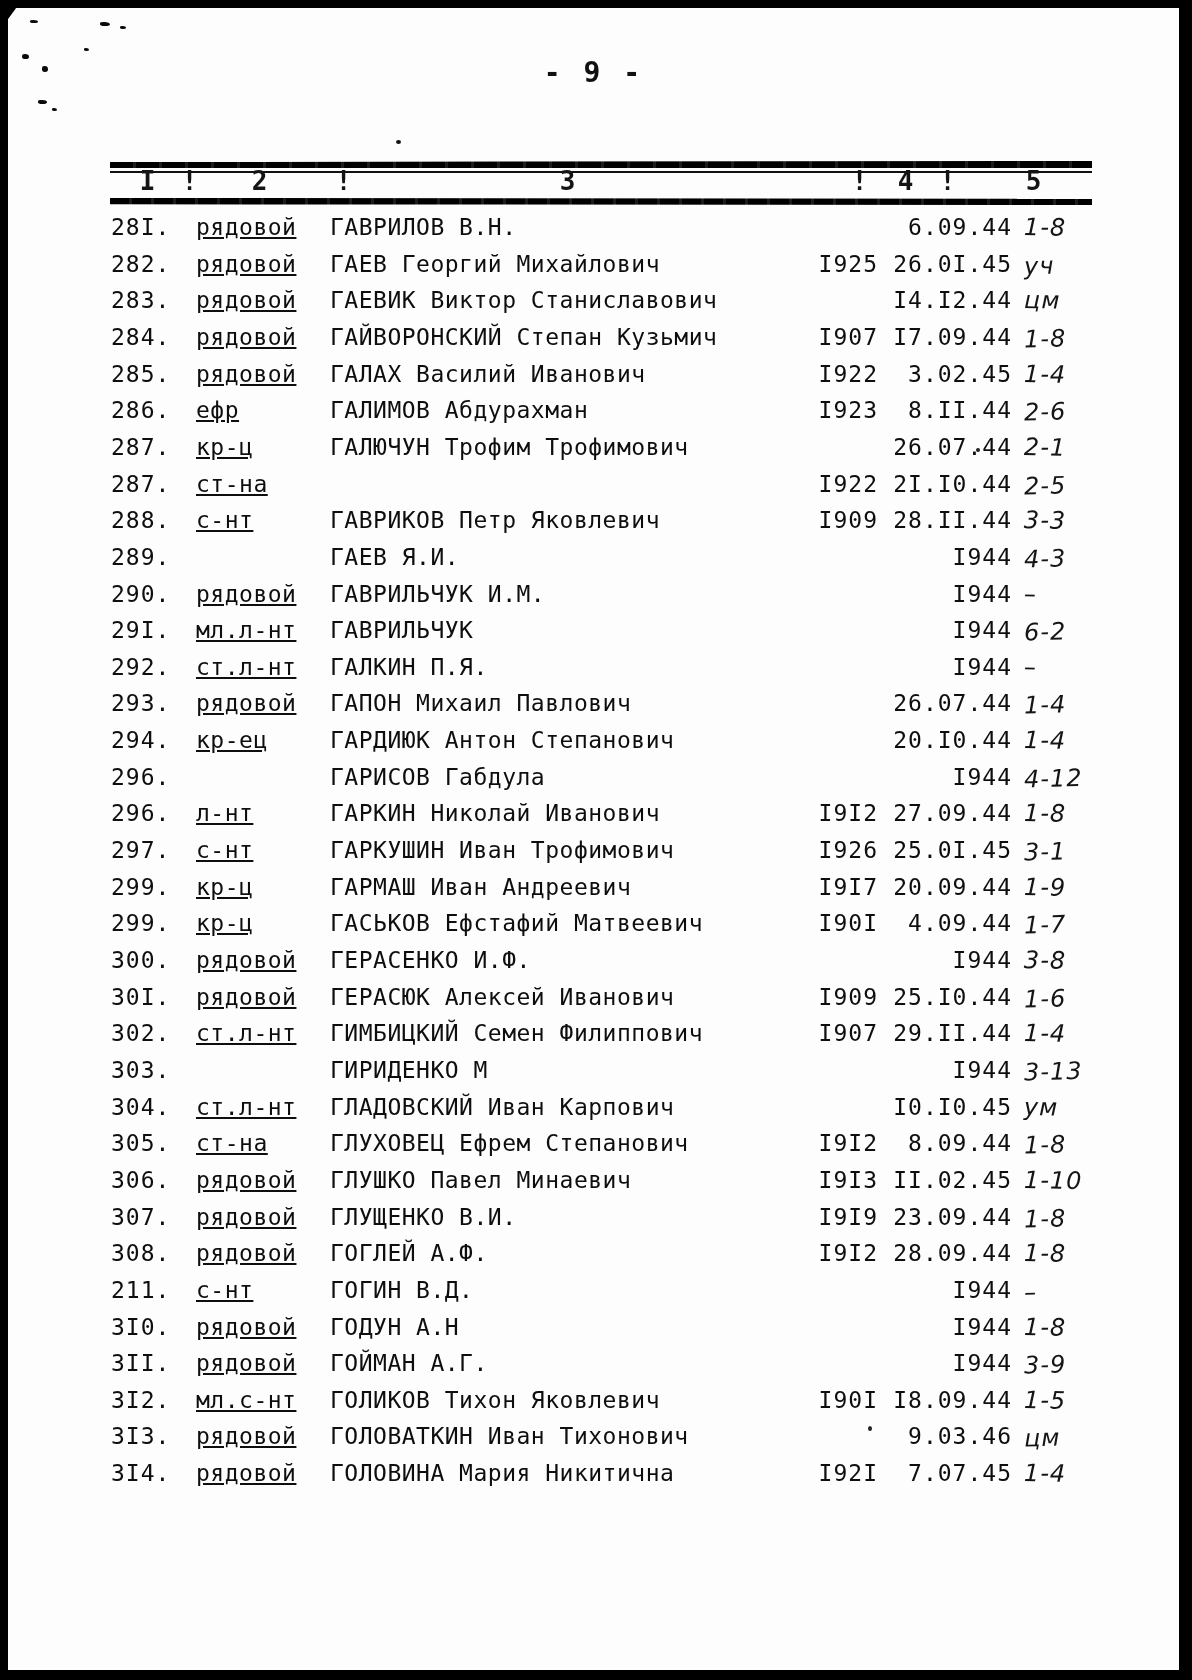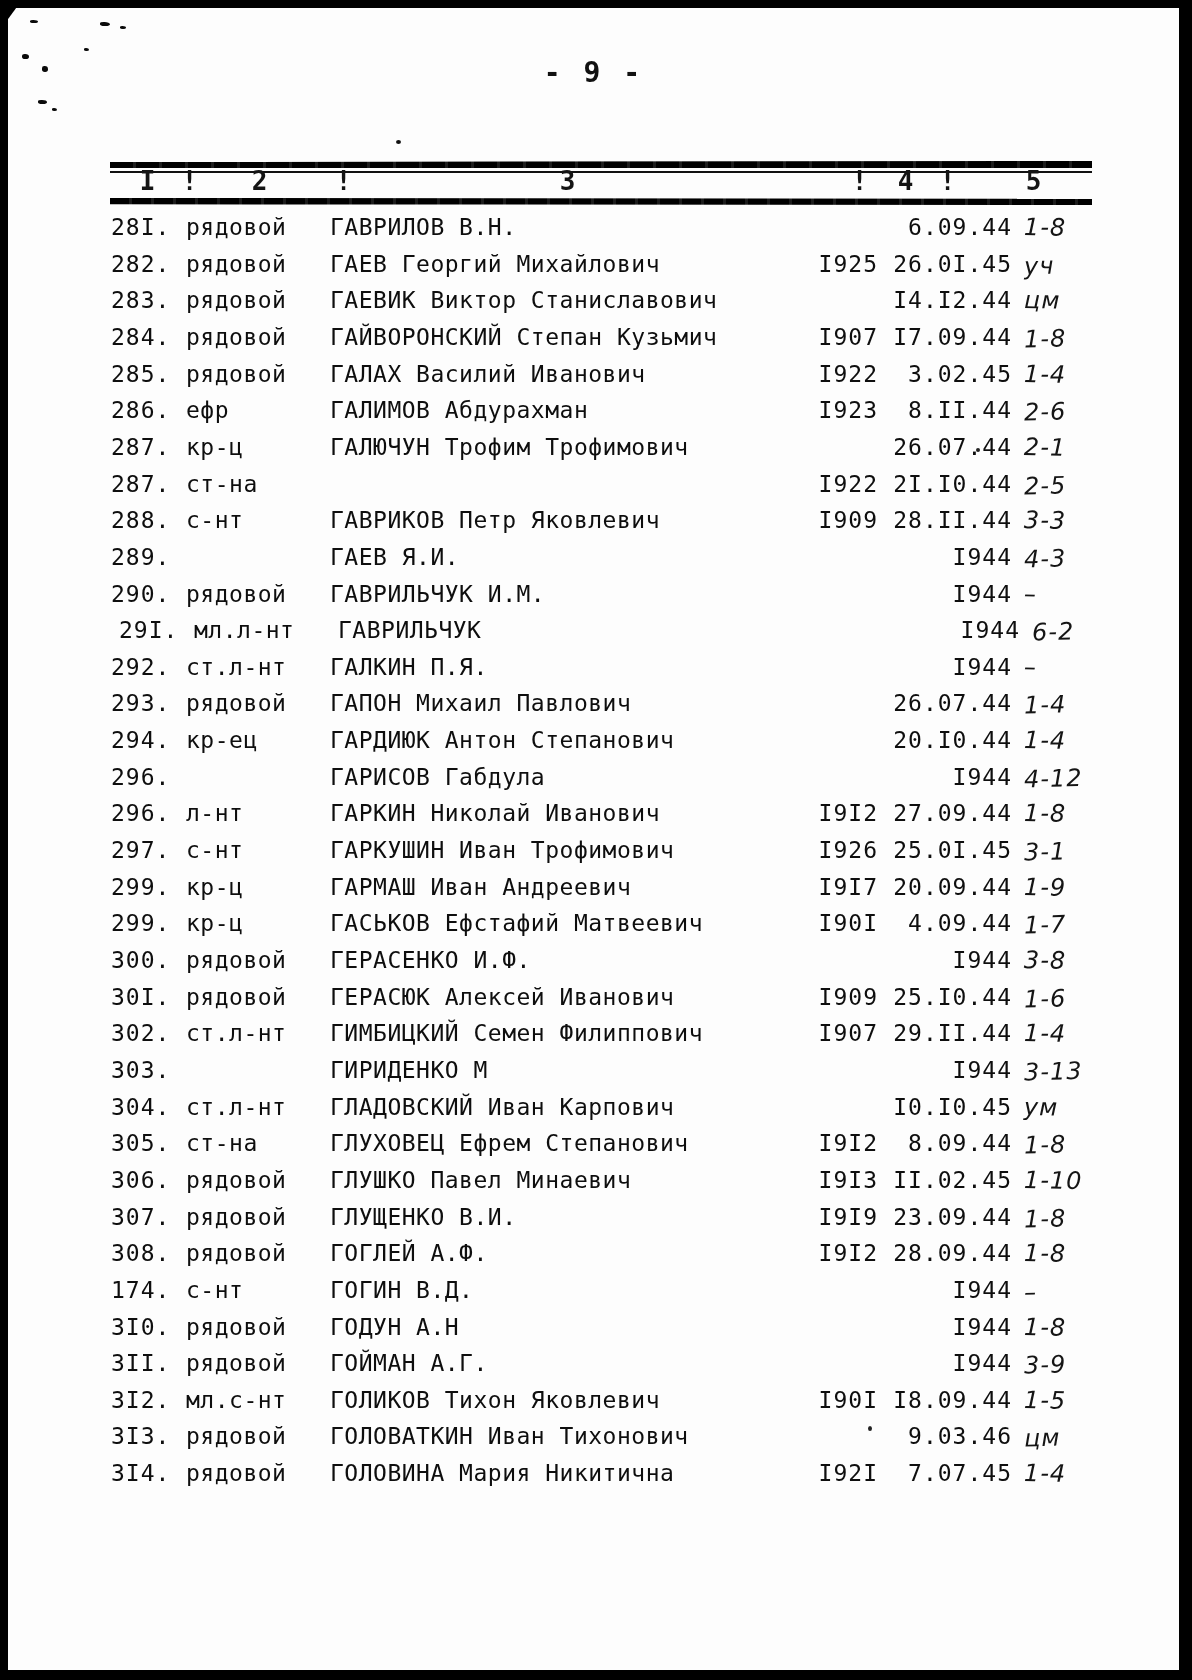--- a/index.html
+++ b/index.html
@@ -22,21 +22,21 @@
   .thead{position:absolute;top:158px;left:0;width:100%;height:34px;}
   .hcell{position:absolute;top:0;transform:translateX(-50%);font-size:26px;color:#141414;
          font-weight:bold;letter-spacing:1px;}
   .hx1{left:140px;}.hx2{left:182px;}.hx3{left:252px;}.hx4{left:336px;}
   .hx5{left:560px;}.hx6{left:852px;}.hx7{left:898px;}.hx8{left:940px;}.hx9{left:1026px;}
   
   .rows{position:absolute;top:0;left:0;width:100%;height:100%;}
   .row{position:absolute;left:0;width:100%;height:34px;font-size:23px;color:#0e0e0e;}
   .cell{position:absolute;top:0;white-space:nowrap;}
   .c-num {left:103px;width:74px;letter-spacing:1px;}
-  .c-rank{left:178px;width:142px;letter-spacing:0.5px;}
+  .c-rank{left:188px;width:142px;letter-spacing:0.5px;text-decoration:underline;}
   .c-name{left:322px;width:450px;letter-spacing:0.5px;}
   .c-year{left:768px;width:102px;text-align:right;letter-spacing:1px;}
   .c-date{left:876px;width:128px;text-align:right;letter-spacing:1px;}
   .c-note{left:1016px;width:110px;font-family:"DejaVu Sans",sans-serif;font-style:italic;
           font-size:24px;color:#151515;letter-spacing:1px;transform:rotate(-1.5deg);}
   .row:nth-child(odd) .c-note{transform:rotate(1deg);}
   
   .speck{position:absolute;background:#0a0a0a;border-radius:40% 60% 50% 50%;}
   .wedge{position:absolute;left:-8px;top:-8px;width:22px;height:30px;background:#000;
          clip-path:polygon(0 0,100% 0,0 100%);}
@@ -166,21 +166,21 @@
           <span class="cell c-note">4-3</span>
         </div>
         <div class="row" style="top: 572.5px;">
           <span class="cell c-num">290.</span>
           <span class="cell c-rank">рядовой</span>
           <span class="cell c-name">ГАВРИЛЬЧУК И.М.</span>
           <span class="cell c-year"></span>
           <span class="cell c-date">I944</span>
           <span class="cell c-note">–</span>
         </div>
-        <div class="row" style="top: 609.15px; margin-left: 8px;">
+        <div class="row" style="top: 609.15px;">
           <span class="cell c-num">29I.</span>
           <span class="cell c-rank">мл.л-нт</span>
           <span class="cell c-name">ГАВРИЛЬЧУК</span>
           <span class="cell c-year"></span>
           <span class="cell c-date">I944</span>
           <span class="cell c-note">6-2</span>
         </div>
         <div class="row" style="top: 645.8px;">
           <span class="cell c-num">292.</span>
           <span class="cell c-rank">ст.л-нт</span>
@@ -311,21 +311,21 @@
         </div>
         <div class="row" style="top: 1232.2px;">
           <span class="cell c-num">308.</span>
           <span class="cell c-rank">рядовой</span>
           <span class="cell c-name">ГОГЛЕЙ А.Ф.</span>
           <span class="cell c-year">I9I2</span>
           <span class="cell c-date">28.09.44</span>
           <span class="cell c-note">1-8</span>
         </div>
         <div class="row" style="top: 1268.85px;">
-          <span class="cell c-num">174.</span>
+          <span class="cell c-num">211.</span>
           <span class="cell c-rank">с-нт</span>
           <span class="cell c-name">ГОГИН В.Д.</span>
           <span class="cell c-year"></span>
           <span class="cell c-date">I944</span>
           <span class="cell c-note">–</span>
         </div>
         <div class="row" style="top: 1305.5px;">
           <span class="cell c-num">3I0.</span>
           <span class="cell c-rank">рядовой</span>
           <span class="cell c-name">ГОДУН А.Н</span>

